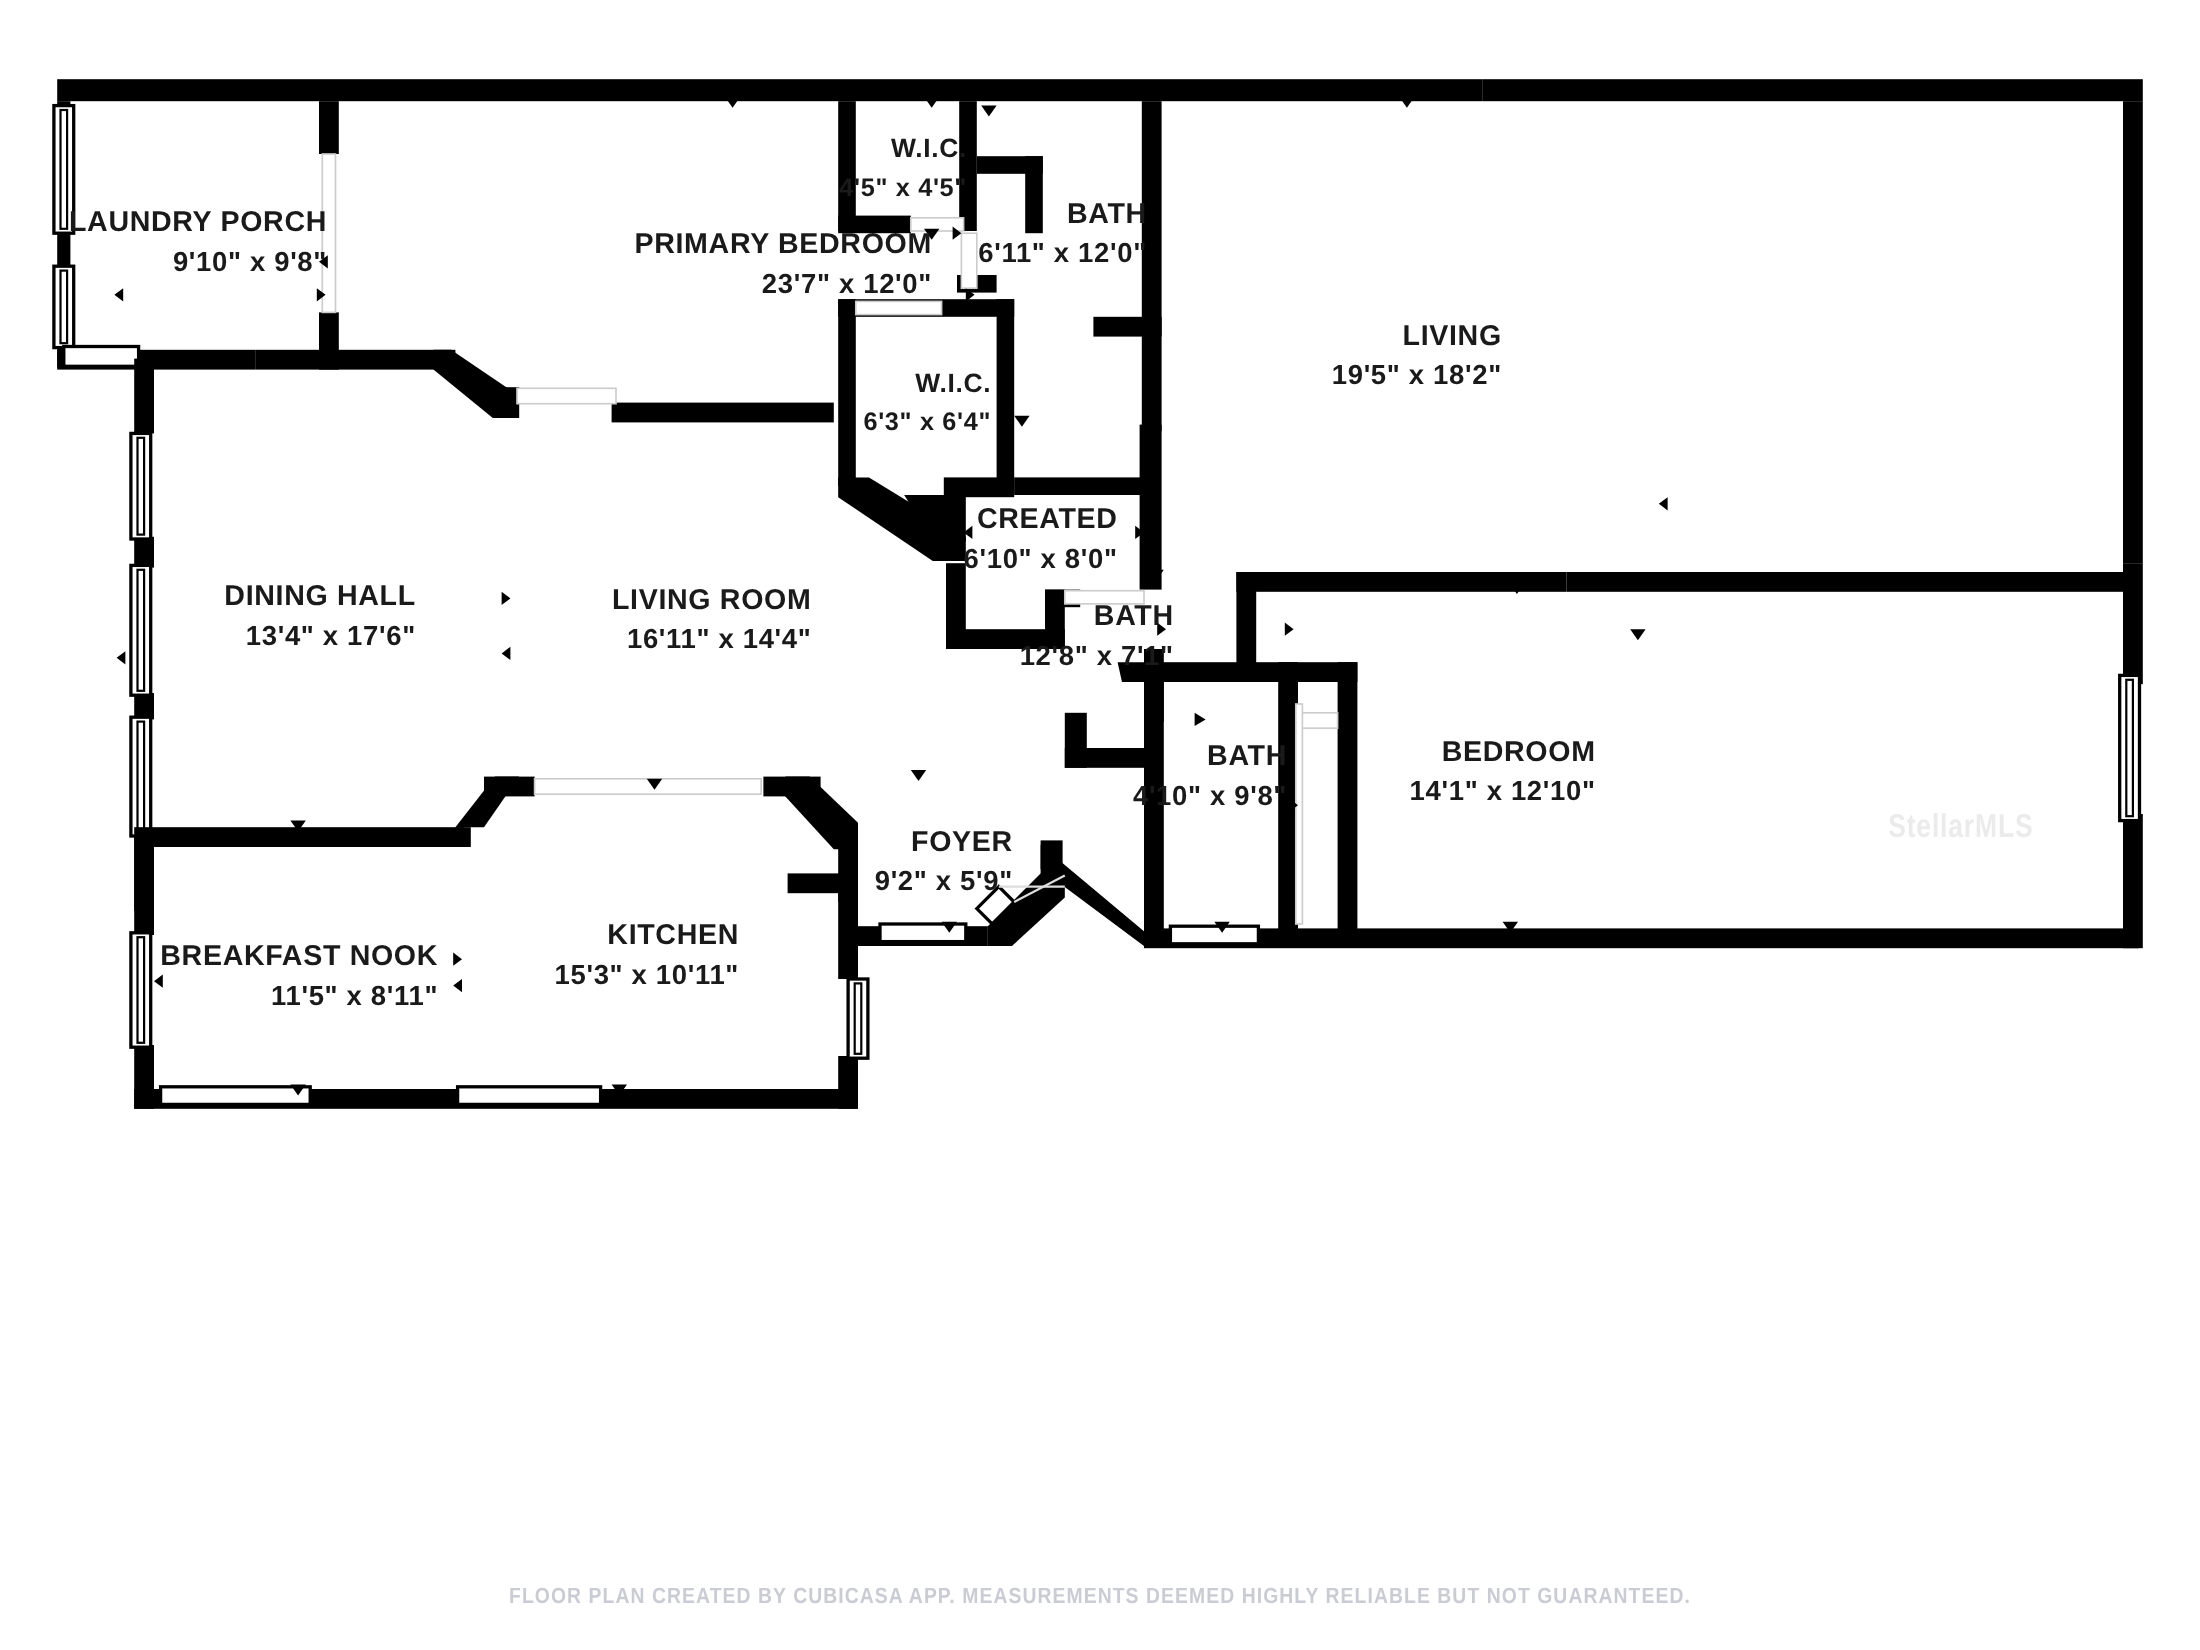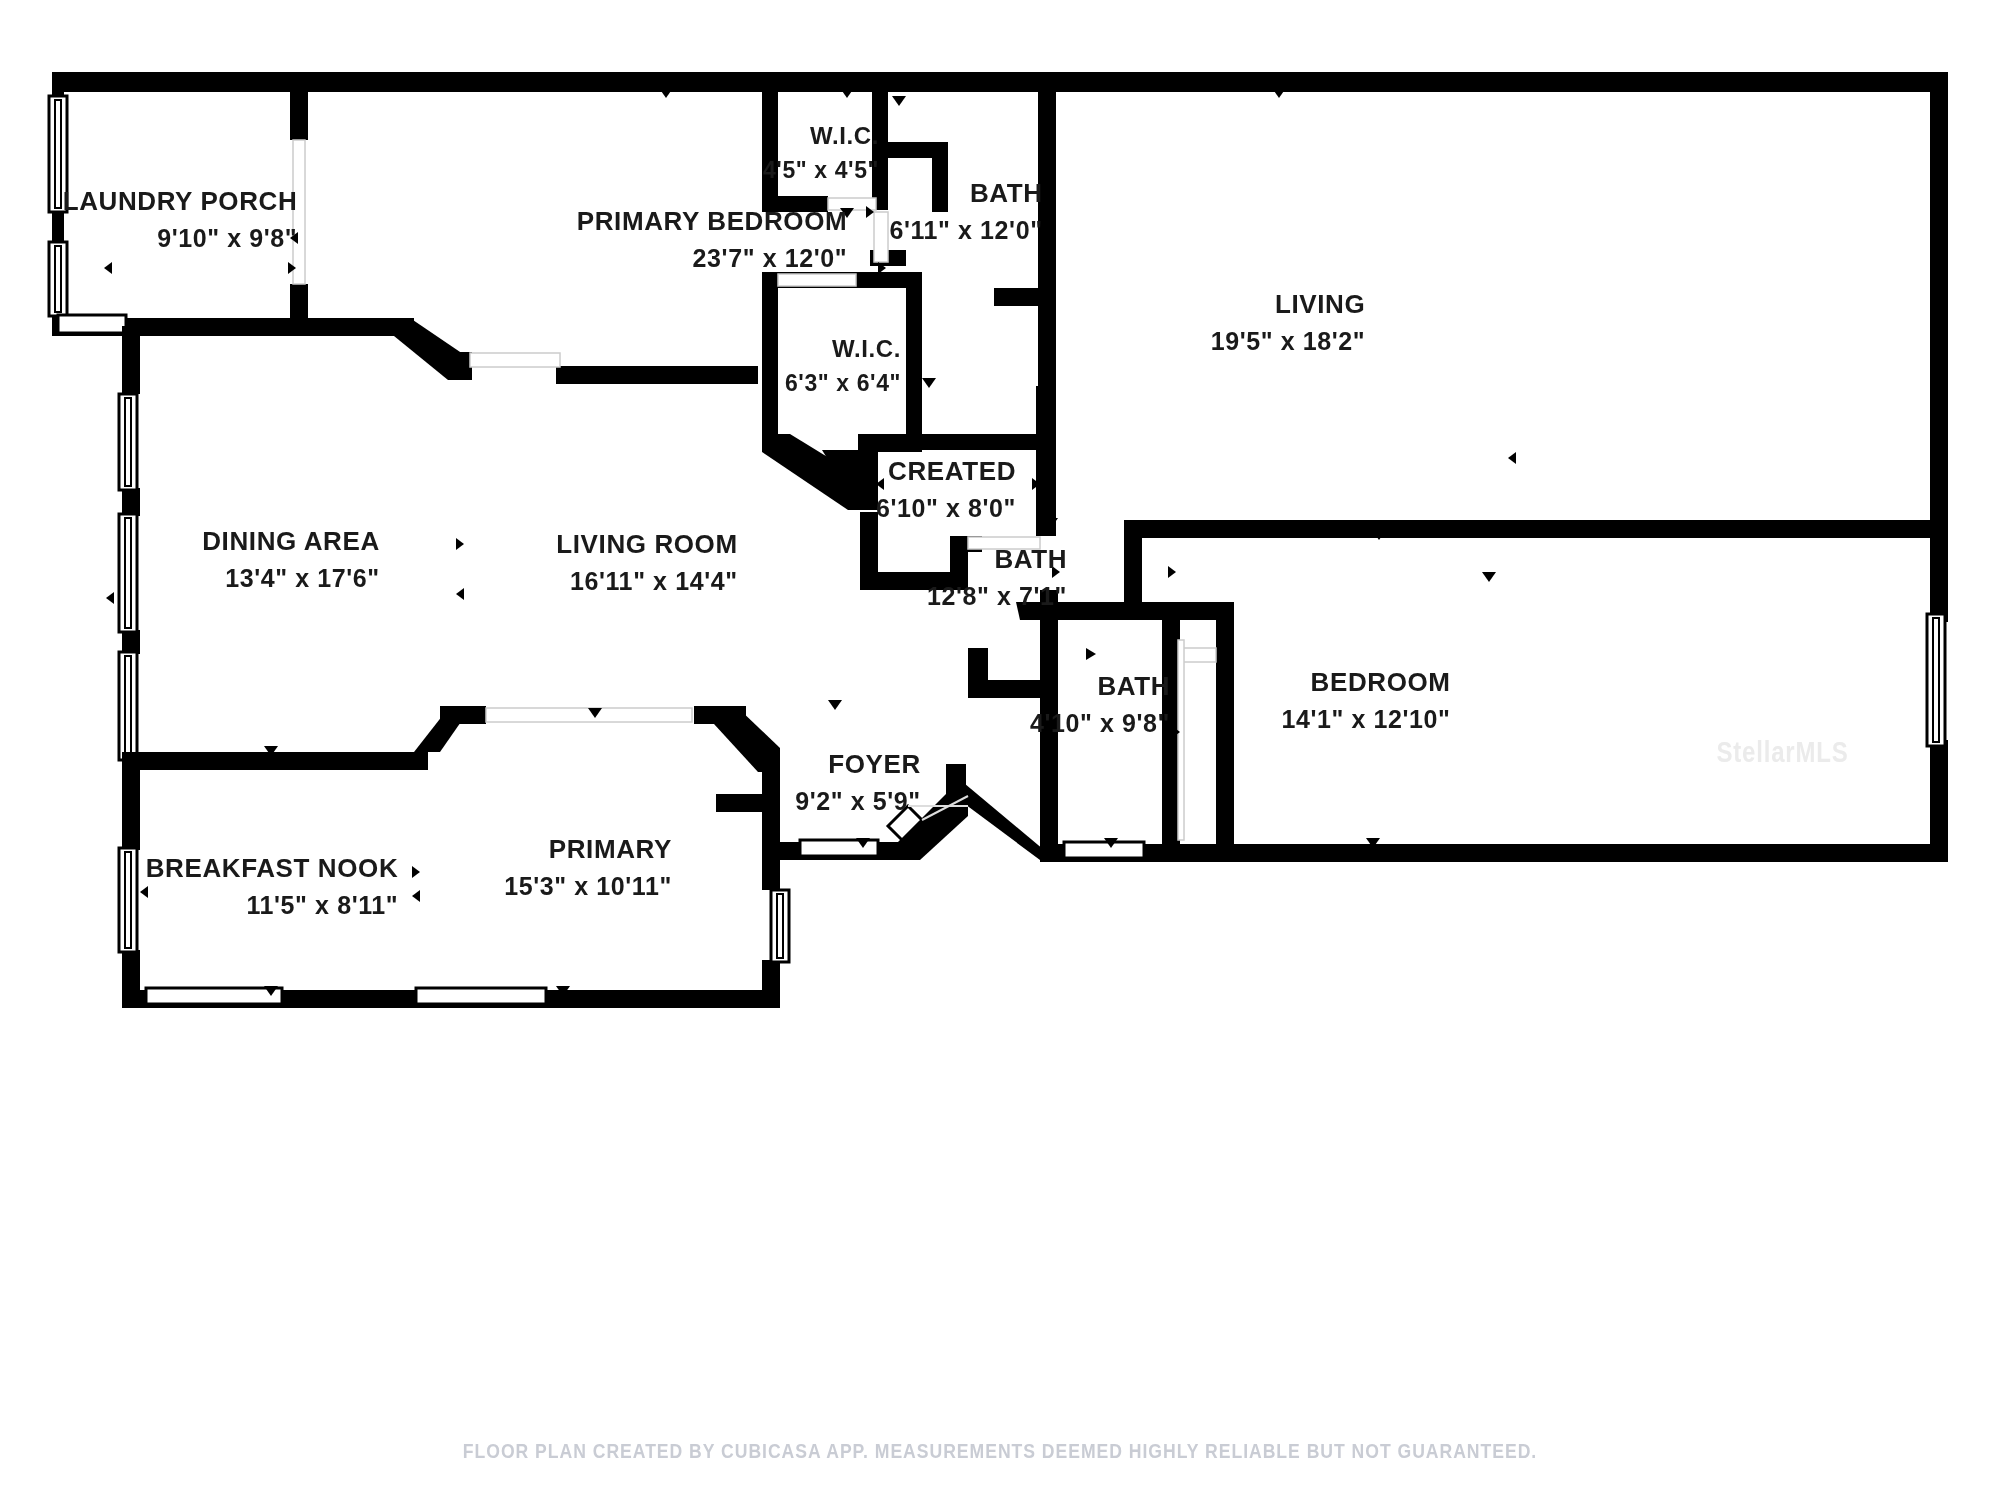--- a/index.html
+++ b/index.html
@@ -277,21 +277,21 @@
     <span class="rl-name">W.I.C.</span>
     <span class="rl-dims">6'3" x 6'4"</span>
   </div>
 
   <div class="room-label" style="left:946px; top:490px;">
     <span class="rl-name">CREATED</span>
     <span class="rl-dims">6'10" x 8'0"</span>
   </div>
 
   <div class="room-label" style="left:291px; top:560px;">
-    <span class="rl-name">DINING AREA</span>
+    <span class="rl-name">DINING HALL</span>
     <span class="rl-dims">13'4" x 17'6"</span>
   </div>
 
   <div class="room-label" style="left:647px; top:563px;">
     <span class="rl-name">LIVING ROOM</span>
     <span class="rl-dims">16'11" x 14'4"</span>
   </div>
 
   <div class="room-label" style="left:997px; top:578px;">
     <span class="rl-name">BATH</span>
@@ -307,21 +307,21 @@
     <span class="rl-name">BEDROOM</span>
     <span class="rl-dims">14'1" x 12'10"</span>
   </div>
 
   <div class="room-label" style="left:858px; top:783px;">
     <span class="rl-name">FOYER</span>
     <span class="rl-dims">9'2" x 5'9"</span>
   </div>
 
   <div class="room-label" style="left:588px; top:868px;">
-    <span class="rl-name">PRIMARY</span>
+    <span class="rl-name">KITCHEN</span>
     <span class="rl-dims">15'3" x 10'11"</span>
   </div>
 
   <div class="room-label" style="left:272px; top:887px;">
     <span class="rl-name">BREAKFAST NOOK</span>
     <span class="rl-dims">11'5" x 8'11"</span>
   </div>
 
   <div id="watermark">StellarMLS</div>
 

